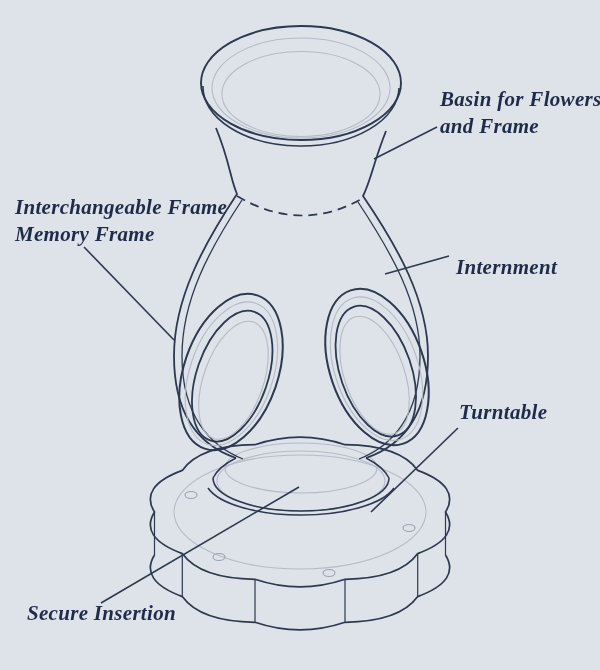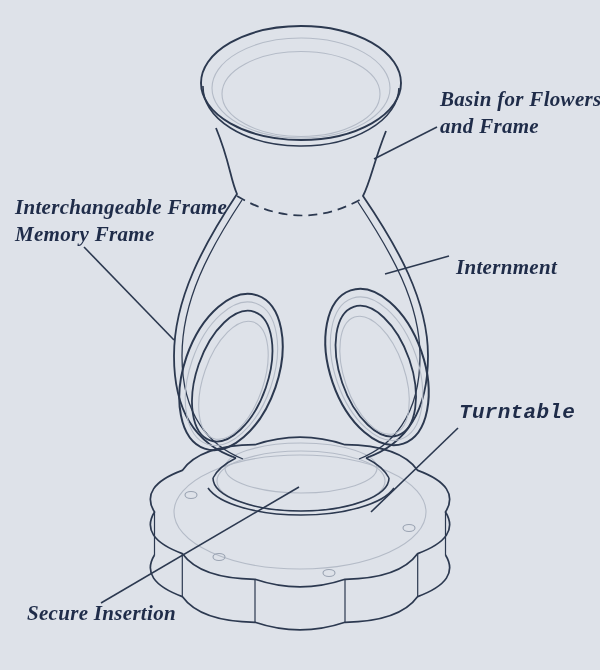--- a/index.html
+++ b/index.html
@@ -115,21 +115,21 @@
 
   <div class="label" style="left:15px;top:194px;">
     <span>Interchangeable Frame</span>
     <span>Memory Frame</span>
   </div>
 
   <div class="label" style="left:456px;top:238px;margin-top:16px;">
     <span>Internment</span>
   </div>
 
-  <div class="label" style="left:459px;top:399px;font-family:Liberation Mono, monospace;">
+  <div class="label" style="left:459px;top:399px;">
     <span>Turntable</span>
   </div>
 
   <div class="label" style="left:27px;top:600px;text-align:center;">
     <span>Secure Insertion</span>
   </div>
 
 </div>
 
 </body></html>

